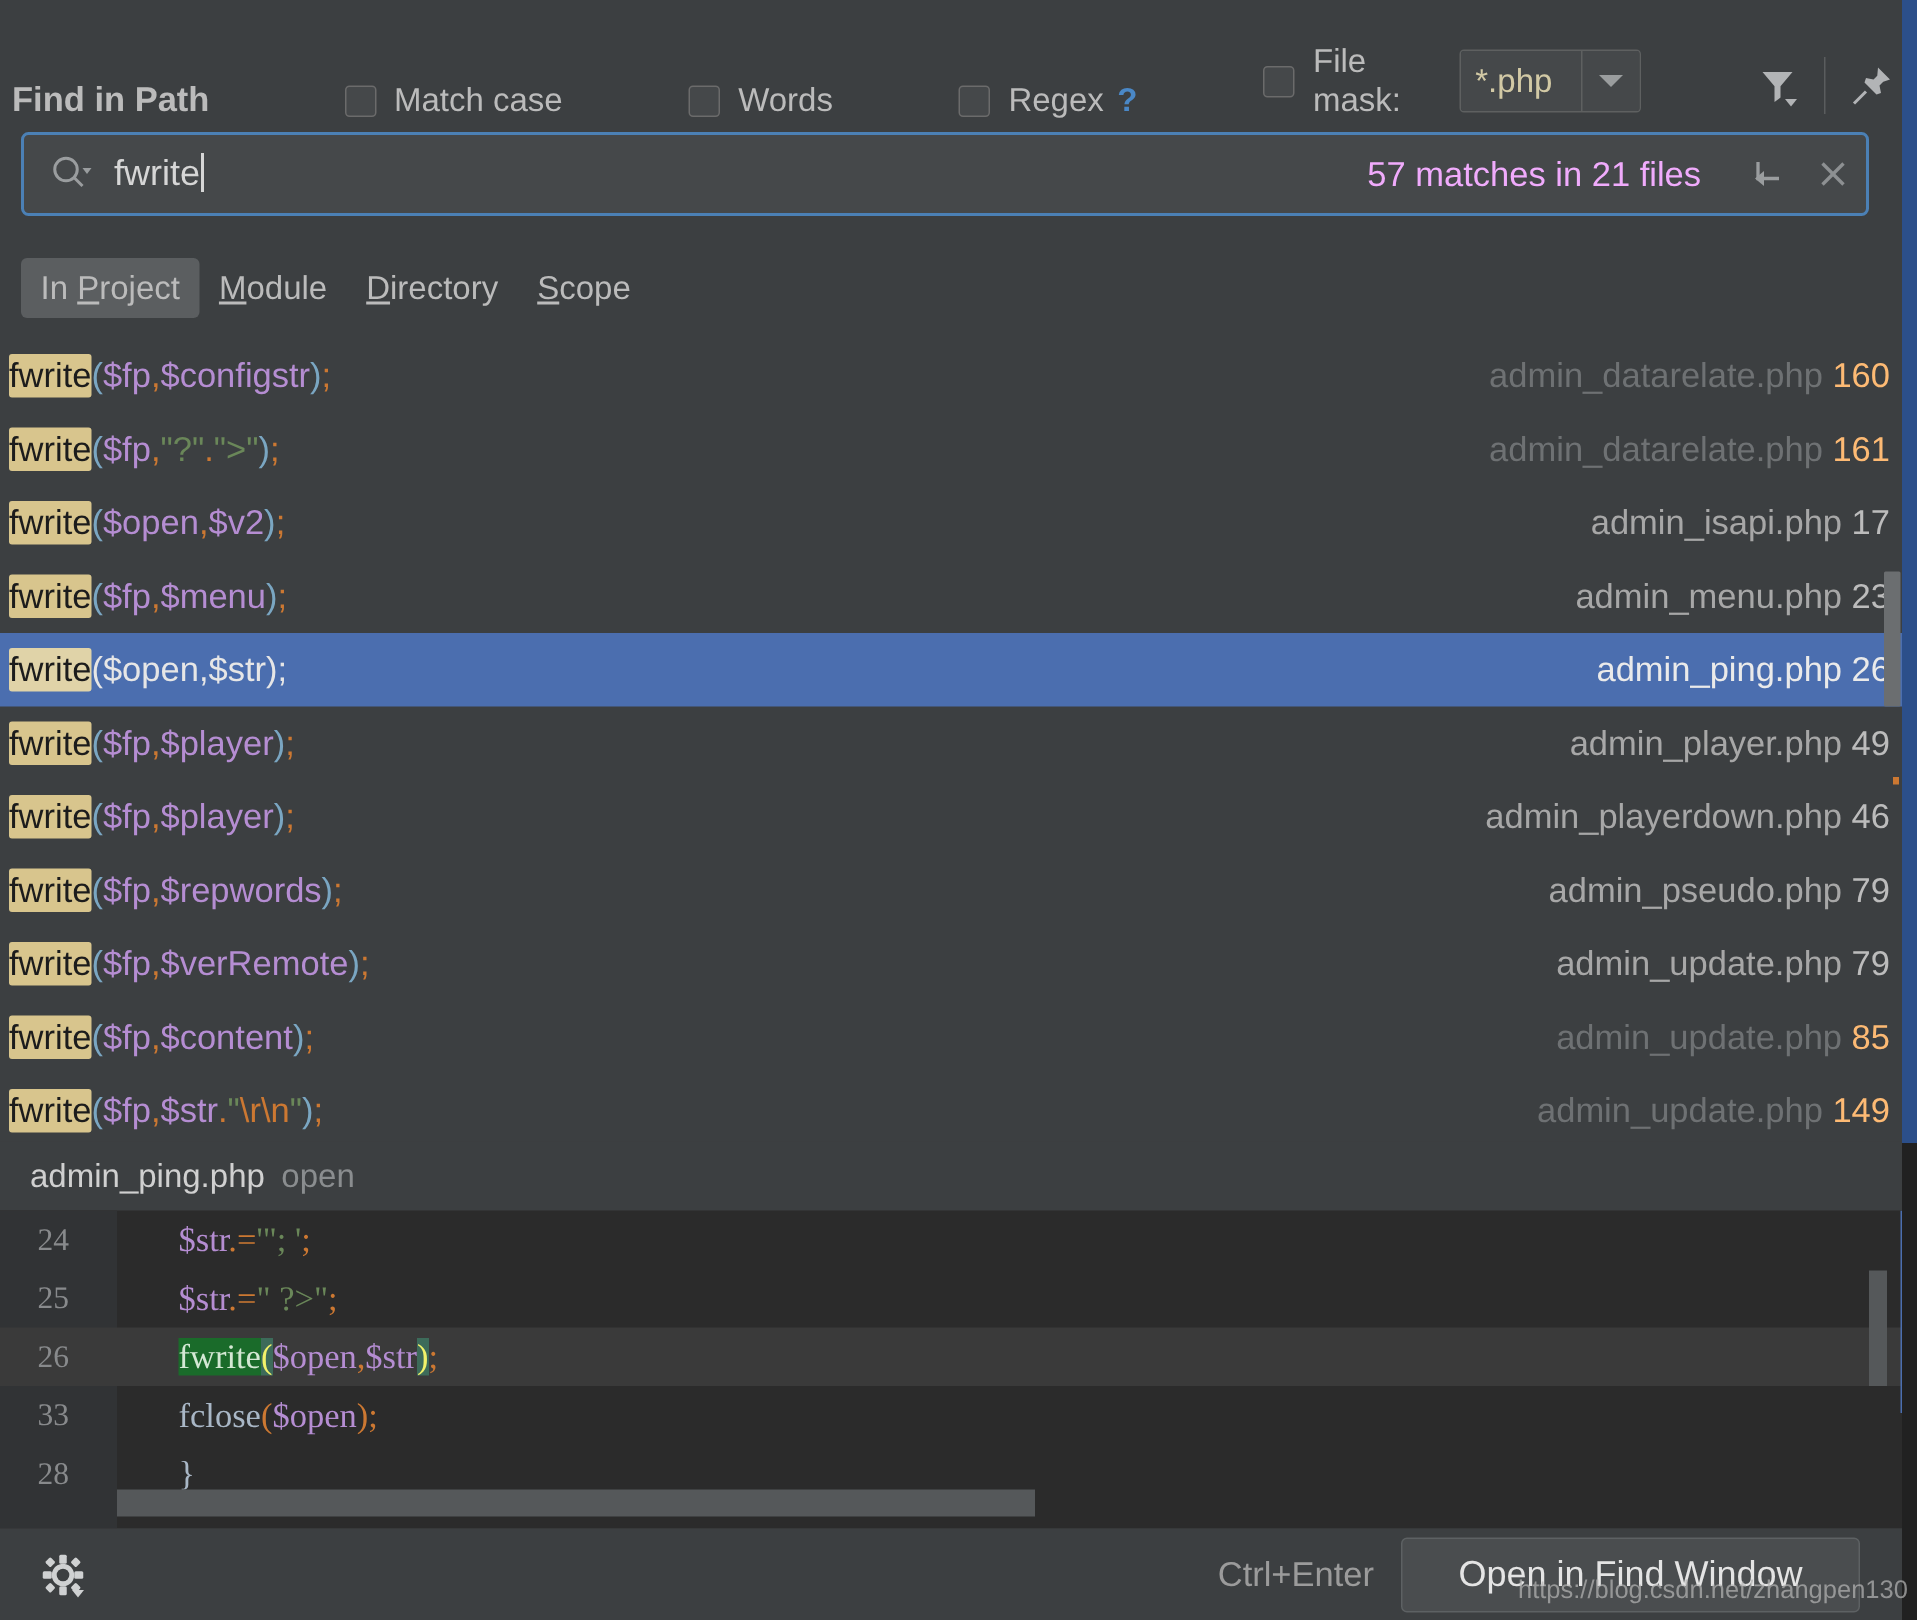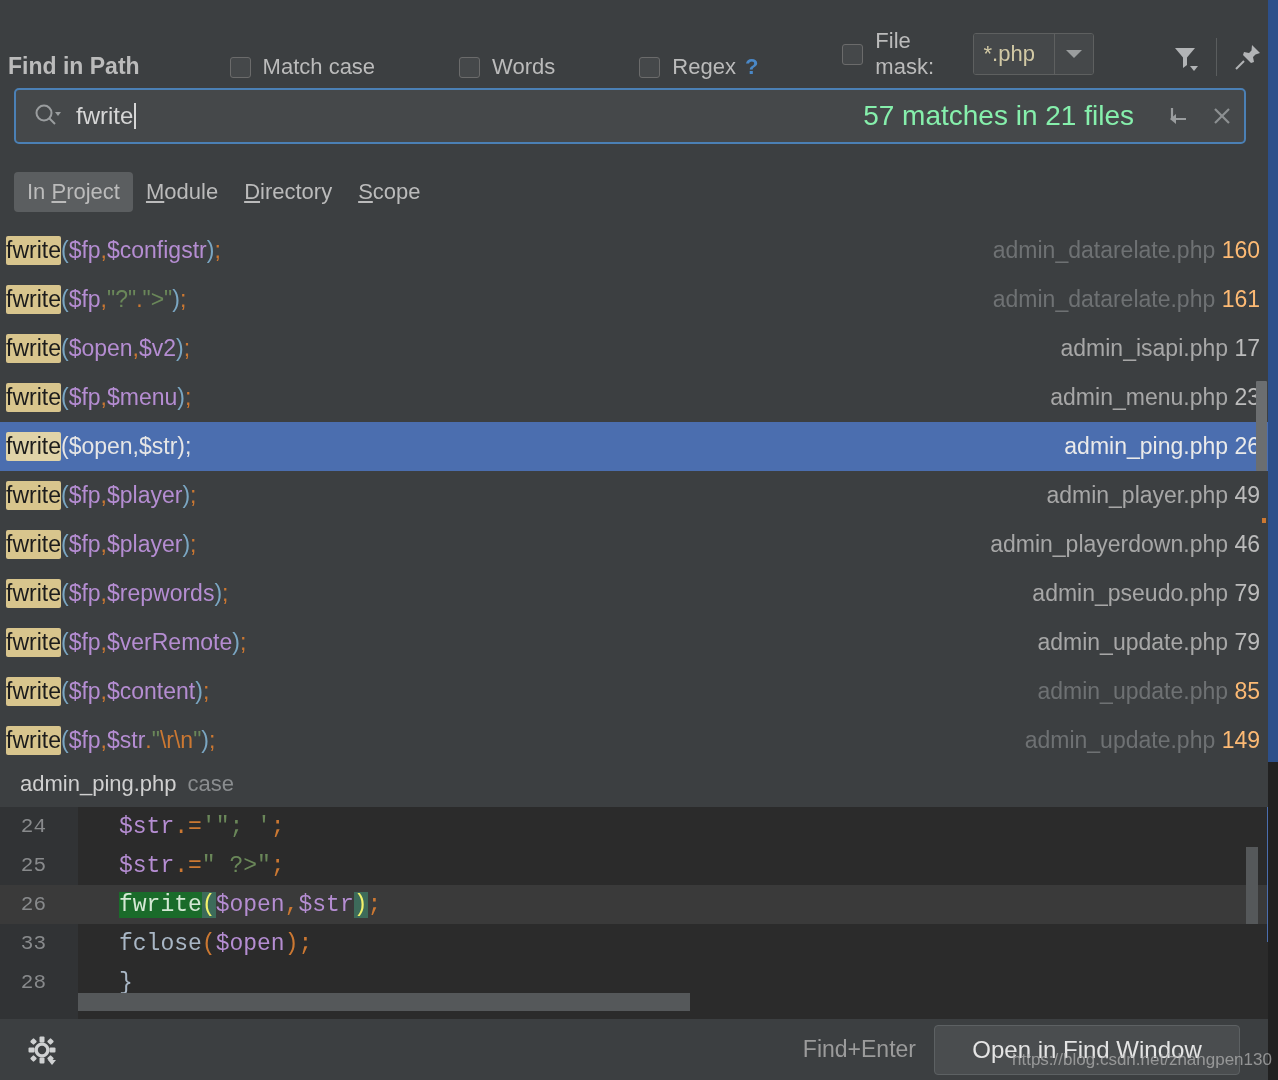--- a/index.html
+++ b/index.html
@@ -168,22 +168,22 @@
   }
   .caret {
     display: inline-block;
     width: 2px;
     height: 26px;
     background: #d6d6d6;
     vertical-align: -5px;
     margin-left: 1px;
   }
   .match-count {
-    color: #86efac;
-    font-size: 28px;
+    color: #f0abfc;
+    font-size: 23px;
     margin-right: 22px;
     white-space: nowrap;
   }
   .field-icon {
     width: 44px;
     display: flex;
     align-items: center;
     justify-content: center;
   }
 
@@ -311,21 +311,21 @@
     margin-left: 11px;
   }
   .preview {
     position: absolute;
     left: 0;
     top: 807px;
     width: 1268px;
     height: 212px;
     background: #2b2b2b;
     overflow: hidden;
-    font-family: Liberation Mono, monospace;
+    font-family: Liberation Serif, serif;
   }
   .gutter {
     position: absolute;
     left: 0; top: 0;
     width: 78px;
     height: 212px;
     background: #313335;
   }
   .code-lines {
     position: absolute;
@@ -680,21 +680,21 @@
         </div>
       </div>
     <div class="list-scrollbar">
       <div class="list-thumb"></div>
       <div class="list-marker"></div>
     </div>
   </div>
 
   <div class="preview-header">
     <div class="pv-file">admin_ping.php</div>
-    <div class="pv-dir">case</div>
+    <div class="pv-dir">open</div>
   </div>
 
   <div class="preview">
     <div class="gutter"></div>
     <div class="code-lines" id="code-host">
         <div class="code-line">
           <div class="ln">24</div>
           <div class="code-text"><span class="c-var">$str</span><span class="c-op">.=</span><span class="c-str">'"; '</span><span class="c-op">;</span></div>
         </div>
         <div class="code-line">
@@ -735,18 +735,18 @@
           <rect x="24.5" y="14.5" width="6" height="5" rx="1"></rect>
           <rect x="6" y="6" width="5" height="5" rx="1" transform="rotate(-45 8.5 8.5)"></rect>
           <rect x="23" y="23" width="5" height="5" rx="1" transform="rotate(-45 25.5 25.5)"></rect>
           <rect x="23" y="6" width="5" height="5" rx="1" transform="rotate(45 25.5 8.5)"></rect>
           <rect x="6" y="23" width="5" height="5" rx="1" transform="rotate(45 8.5 25.5)"></rect>
         </g>
         <circle cx="17" cy="17" r="4.2" fill="#3c3f41"></circle>
         <polygon points="23,27 31,27 27,32" fill="#cfd1d2"></polygon>
       </svg>
     </div>
-    <div class="shortcut">Find+Enter</div>
+    <div class="shortcut">Ctrl+Enter</div>
     <div class="primary-btn">Open in Find Window</div>
   </div>
 
   <div class="watermark">https://blog.csdn.net/zhangpen130</div>
 </div>
 
 </body></html>

